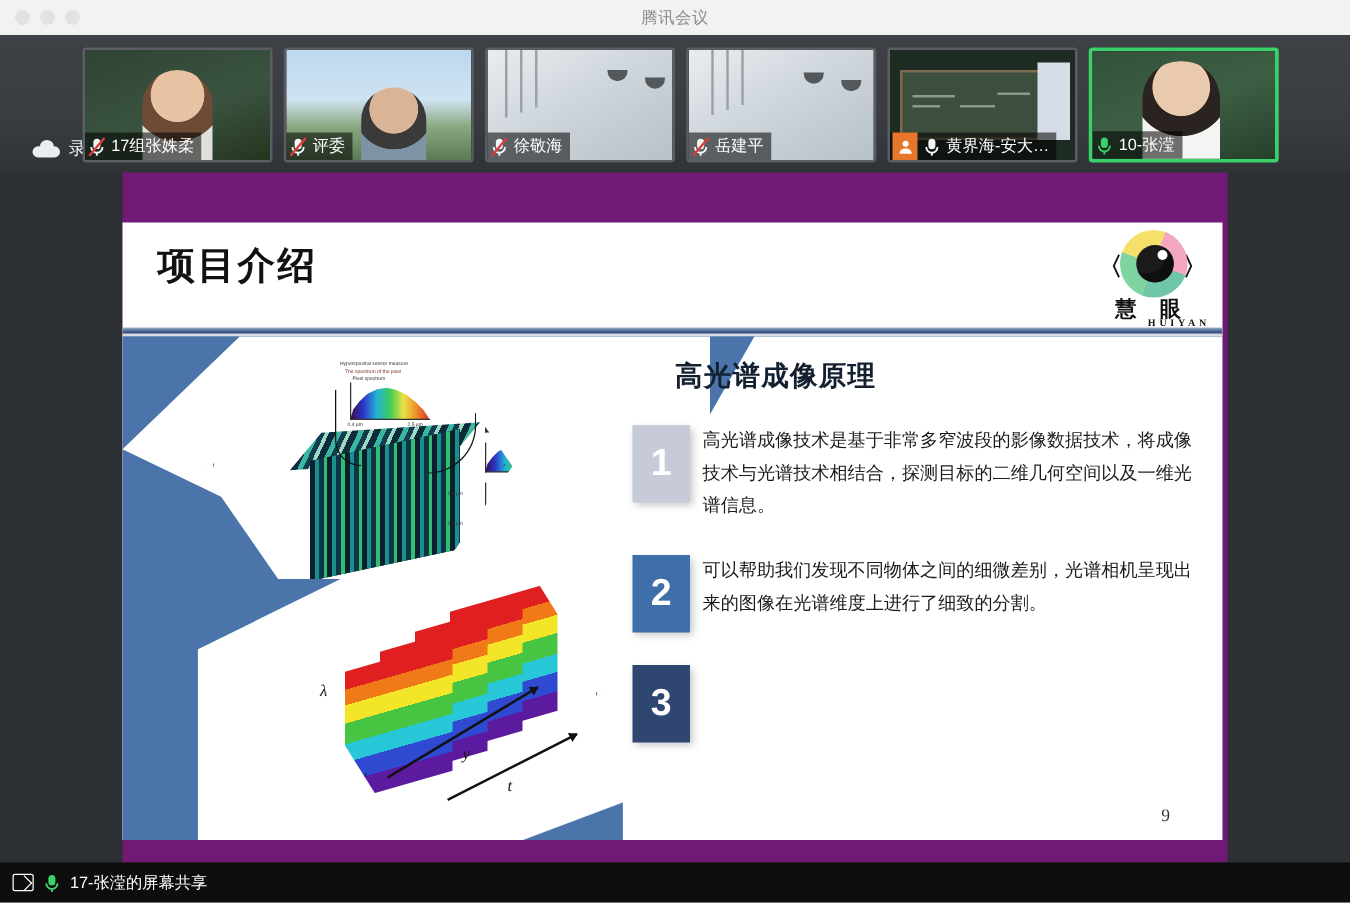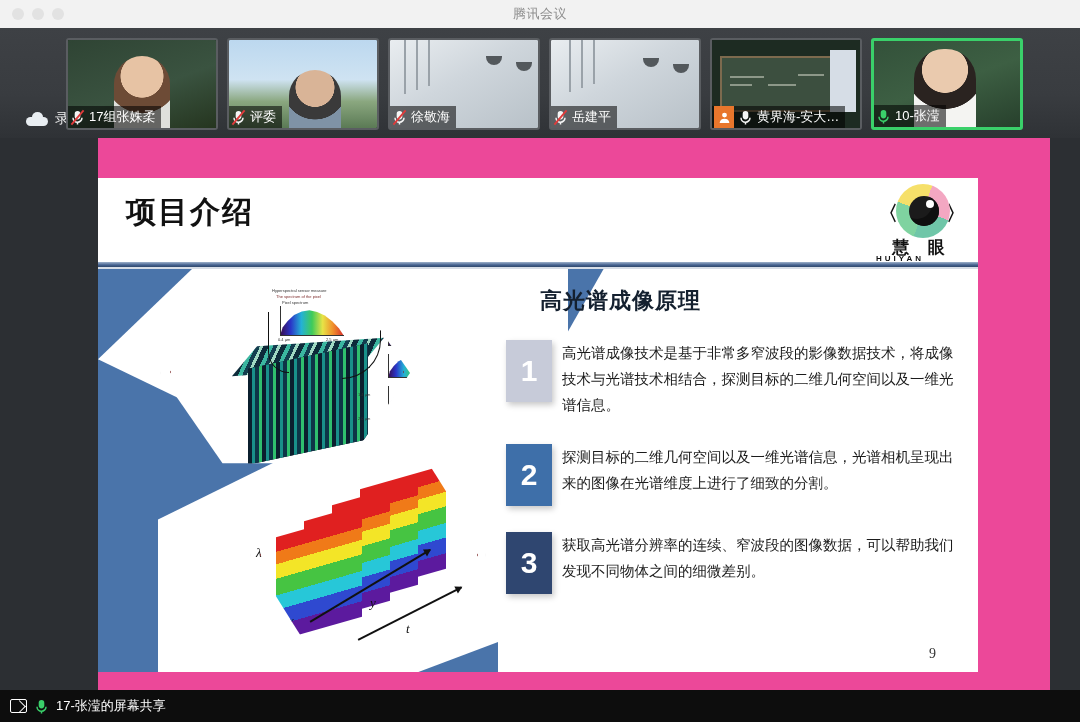--- a/index.html
+++ b/index.html
@@ -84,21 +84,21 @@
   .sc-class .chalkline{position:absolute;height:2px;background:#cfd6c6;opacity:.55;}
   .sc-class .screen{position:absolute;right:4px;top:10px;width:26px;height:62px;background:#d6dde6;}
   .sc-green{background:linear-gradient(160deg,#33513a 0%,#3d5f43 50%,#27402c 100%);}
   .sc-green:after{
     content:"";position:absolute;left:40px;top:8px;width:62px;height:80px;border-radius:30px 30px 0 0;
     background:radial-gradient(circle at 50% 26%,#eacaae 0 34%,#2a2320 35% 58%,#f4f4f2 59% 100%);
   }
 
   
   .share{
-    position:absolute;left:98px;top:138px;width:952px;height:552px;background:#ec4899;
+    position:absolute;left:98px;top:138px;width:884px;height:552px;background:#701a75;
   }
   .slide{
     position:absolute;left:0;top:40px;width:880px;height:494px;background:#ffffff;overflow:hidden;
   }
 
   .slide-title{
     position:absolute;left:28px;top:14px;font-size:30px;font-weight:bold;color:#111;
     letter-spacing:2px;font-family:"DejaVu Sans","Liberation Sans",sans-serif;
   }
   .title-rule{
@@ -115,21 +115,21 @@
   }
   .eye:after{
     content:"";position:absolute;left:13px;top:12px;width:30px;height:30px;border-radius:50%;
     background:#1b1b1b;box-shadow:inset -7px -7px 0 0 #0f0f0f;
   }
   .eye .glint{position:absolute;left:30px;top:16px;width:8px;height:8px;border-radius:50%;background:#fff;z-index:2;}
   .chev{position:absolute;top:16px;font-size:20px;color:#111;font-weight:bold;}
   .chev.l{left:2px;}
   .chev.r{right:2px;}
   .logo-cn{position:absolute;left:0;top:52px;width:92px;text-align:center;font-size:17px;font-weight:bold;color:#111;letter-spacing:7px;}
-  .logo-en{position:absolute;left:0;top:70px;width:92px;text-align:left;font-size:8px;font-weight:bold;color:#111;letter-spacing:3px;}
+  .logo-en{position:absolute;left:0;top:70px;width:92px;text-align:right;font-size:8px;font-weight:bold;color:#111;letter-spacing:3px;font-family:Liberation Serif, serif;}
 
   
   .blue-body{
     position:absolute;left:0;top:91px;width:880px;height:403px;
     background:#4a74aa;
   }
   .white-card{
     position:absolute;background:#fff;
   }
   .wc-right{left:400px;top:0;width:480px;height:403px;
@@ -454,26 +454,25 @@
         <div class="rcol" style="left:408px;top:17px;width:452px;">
           <div class="rhead">高光谱成像原理</div>
 
           <div class="item">
             <div class="numbox" style="background:#c7cbd9;">1</div>
             <div class="itext">高光谱成像技术是基于非常多窄波段的影像数据技术，将成像技术与光谱技术相结合，探测目标的二维几何空间以及一维光谱信息。</div>
           </div>
 
           <div class="item">
             <div class="numbox" style="background:#3e6fa9;">2</div>
-            <div class="itext">探测目标的二维几何空间以及一维光谱信息，光谱相机呈现出来的图像在光谱维度上进行了细致的分割。</div>
+            <div class="itext">可以帮助我们发现不同物体之间的细微差别，光谱相机呈现出来的图像在光谱维度上进行了细致的分割。</div>
           </div>
 
           <div class="item">
             <div class="numbox" style="background:#2f4670;">3</div>
-            <div class="itext">获取高光谱分辨率的连续、窄波段的图像数据，可以帮助我们发现不同物体之间的细微差别。</div>
           </div>
         </div>
 
       </div>
 
       <div class="pagenum">9</div>
     </div>
   </div>
 
   <div class="bottombar">

